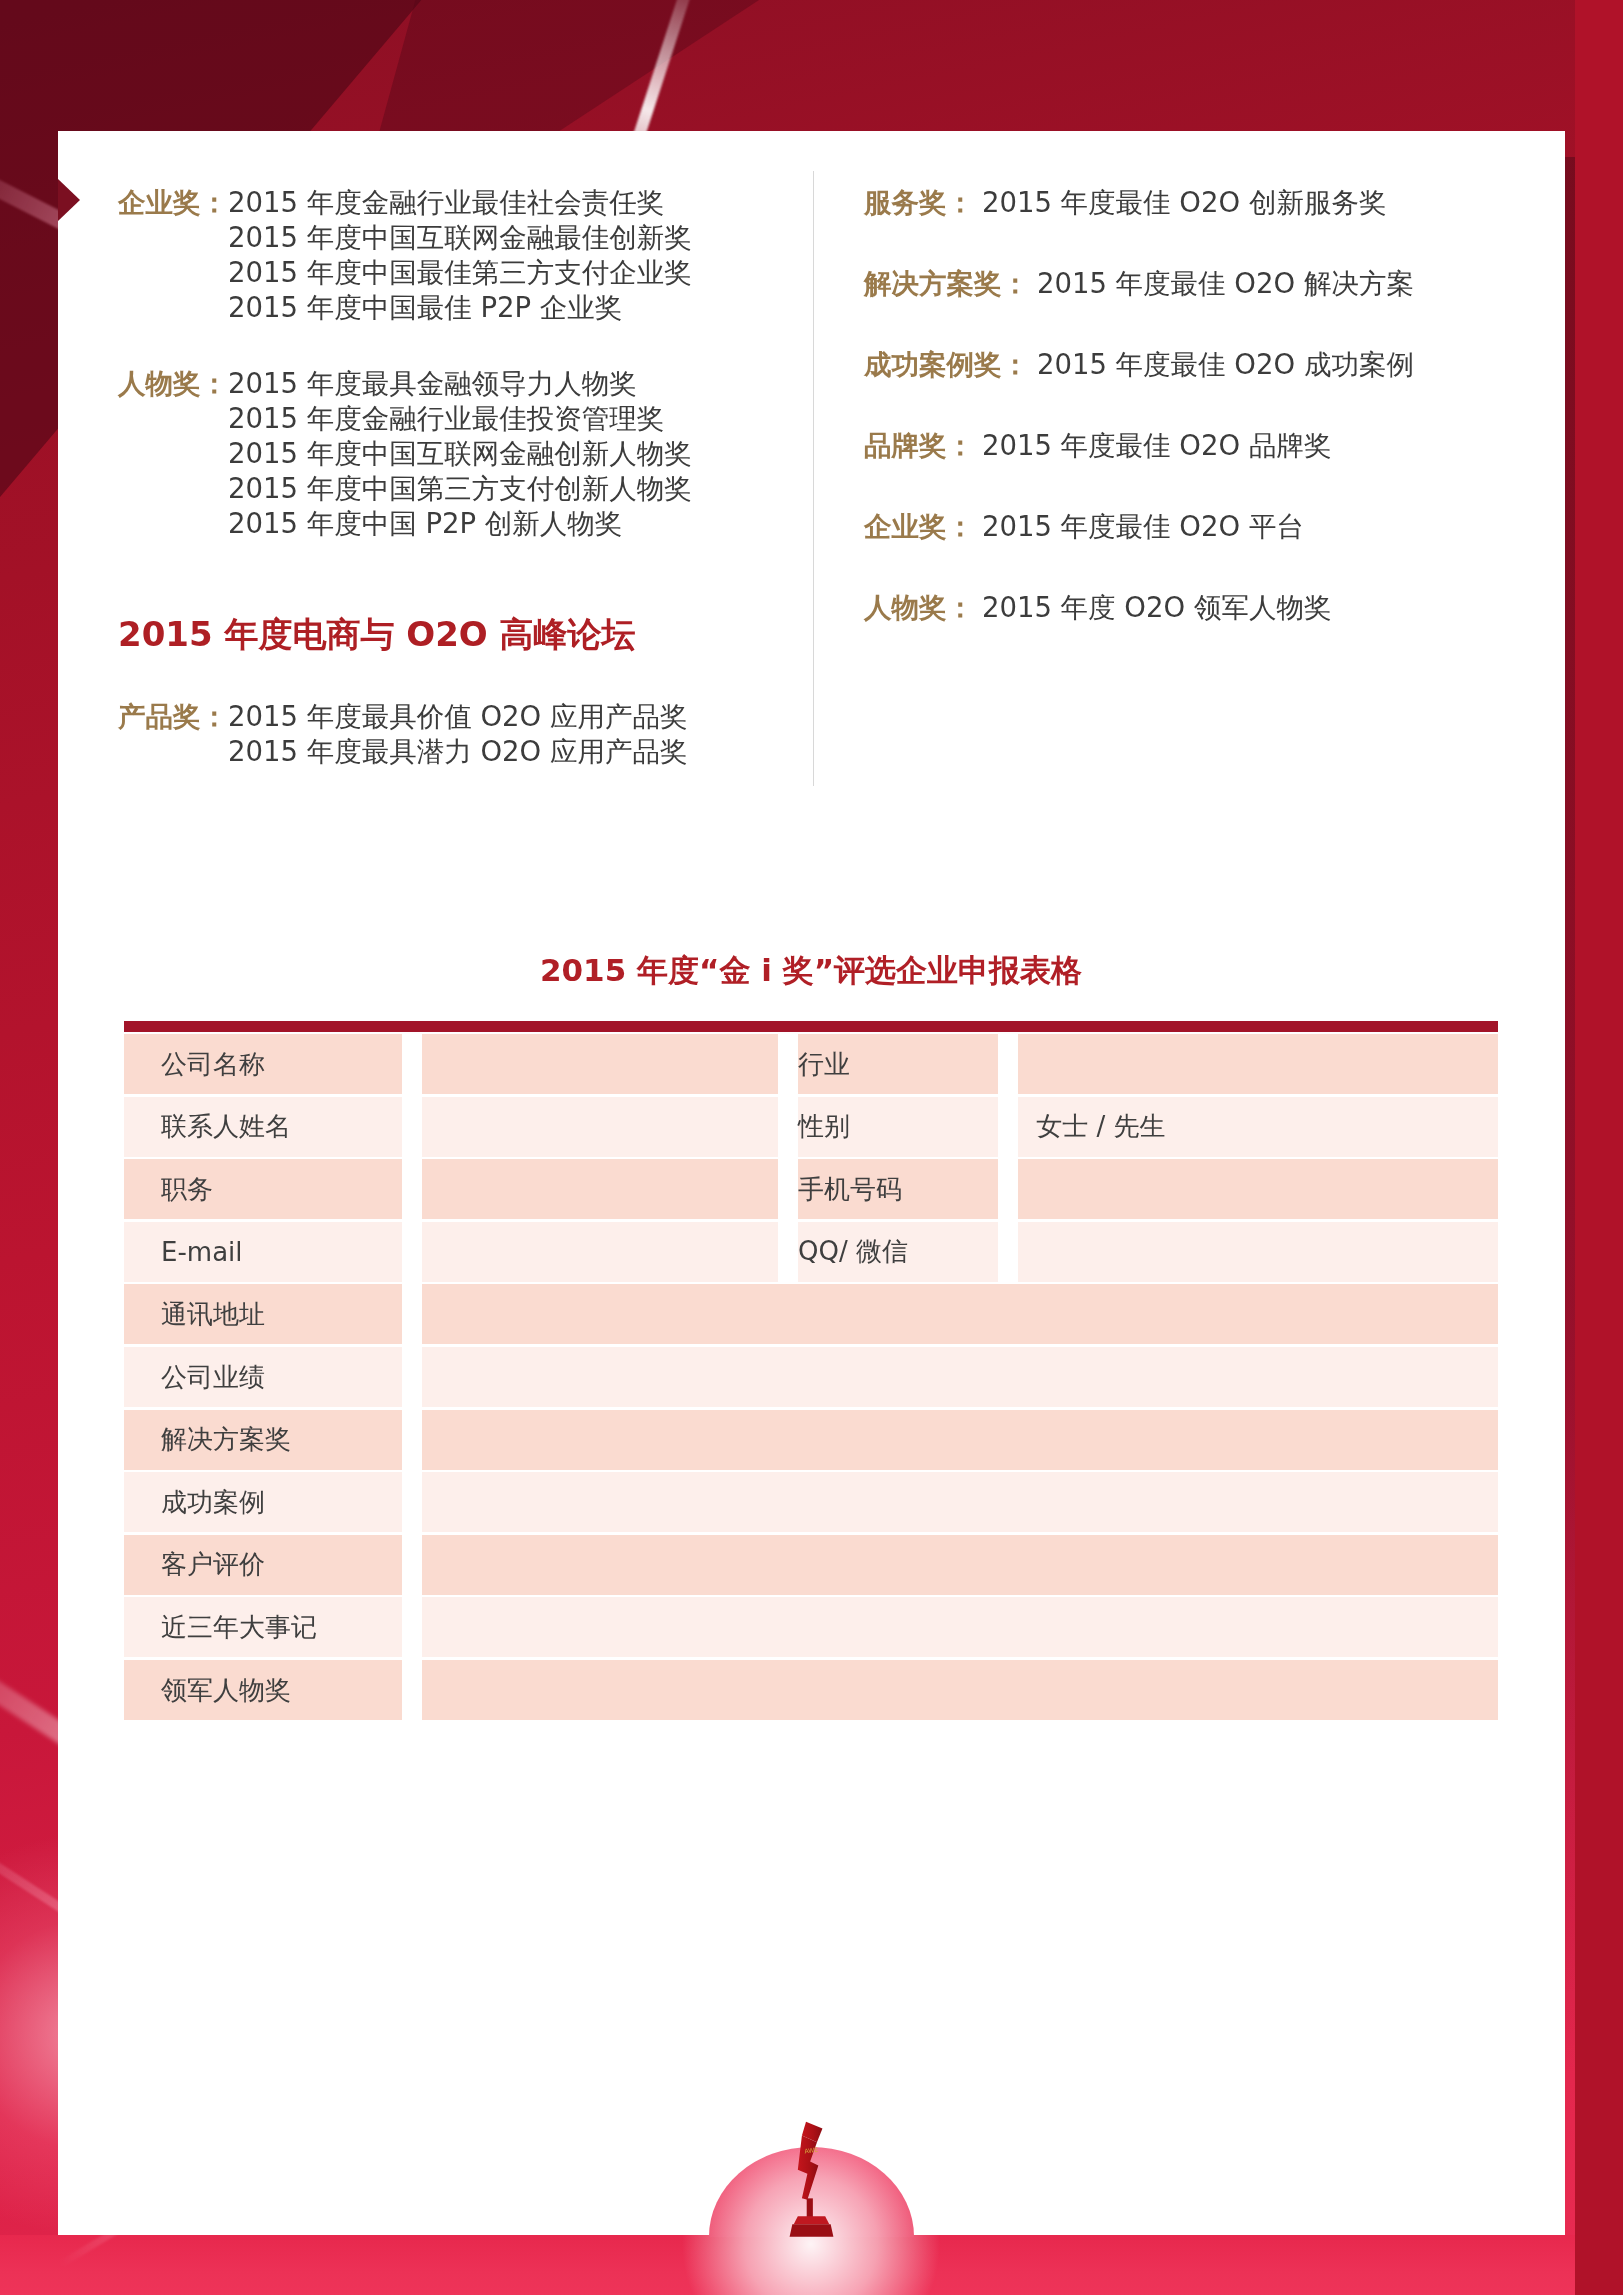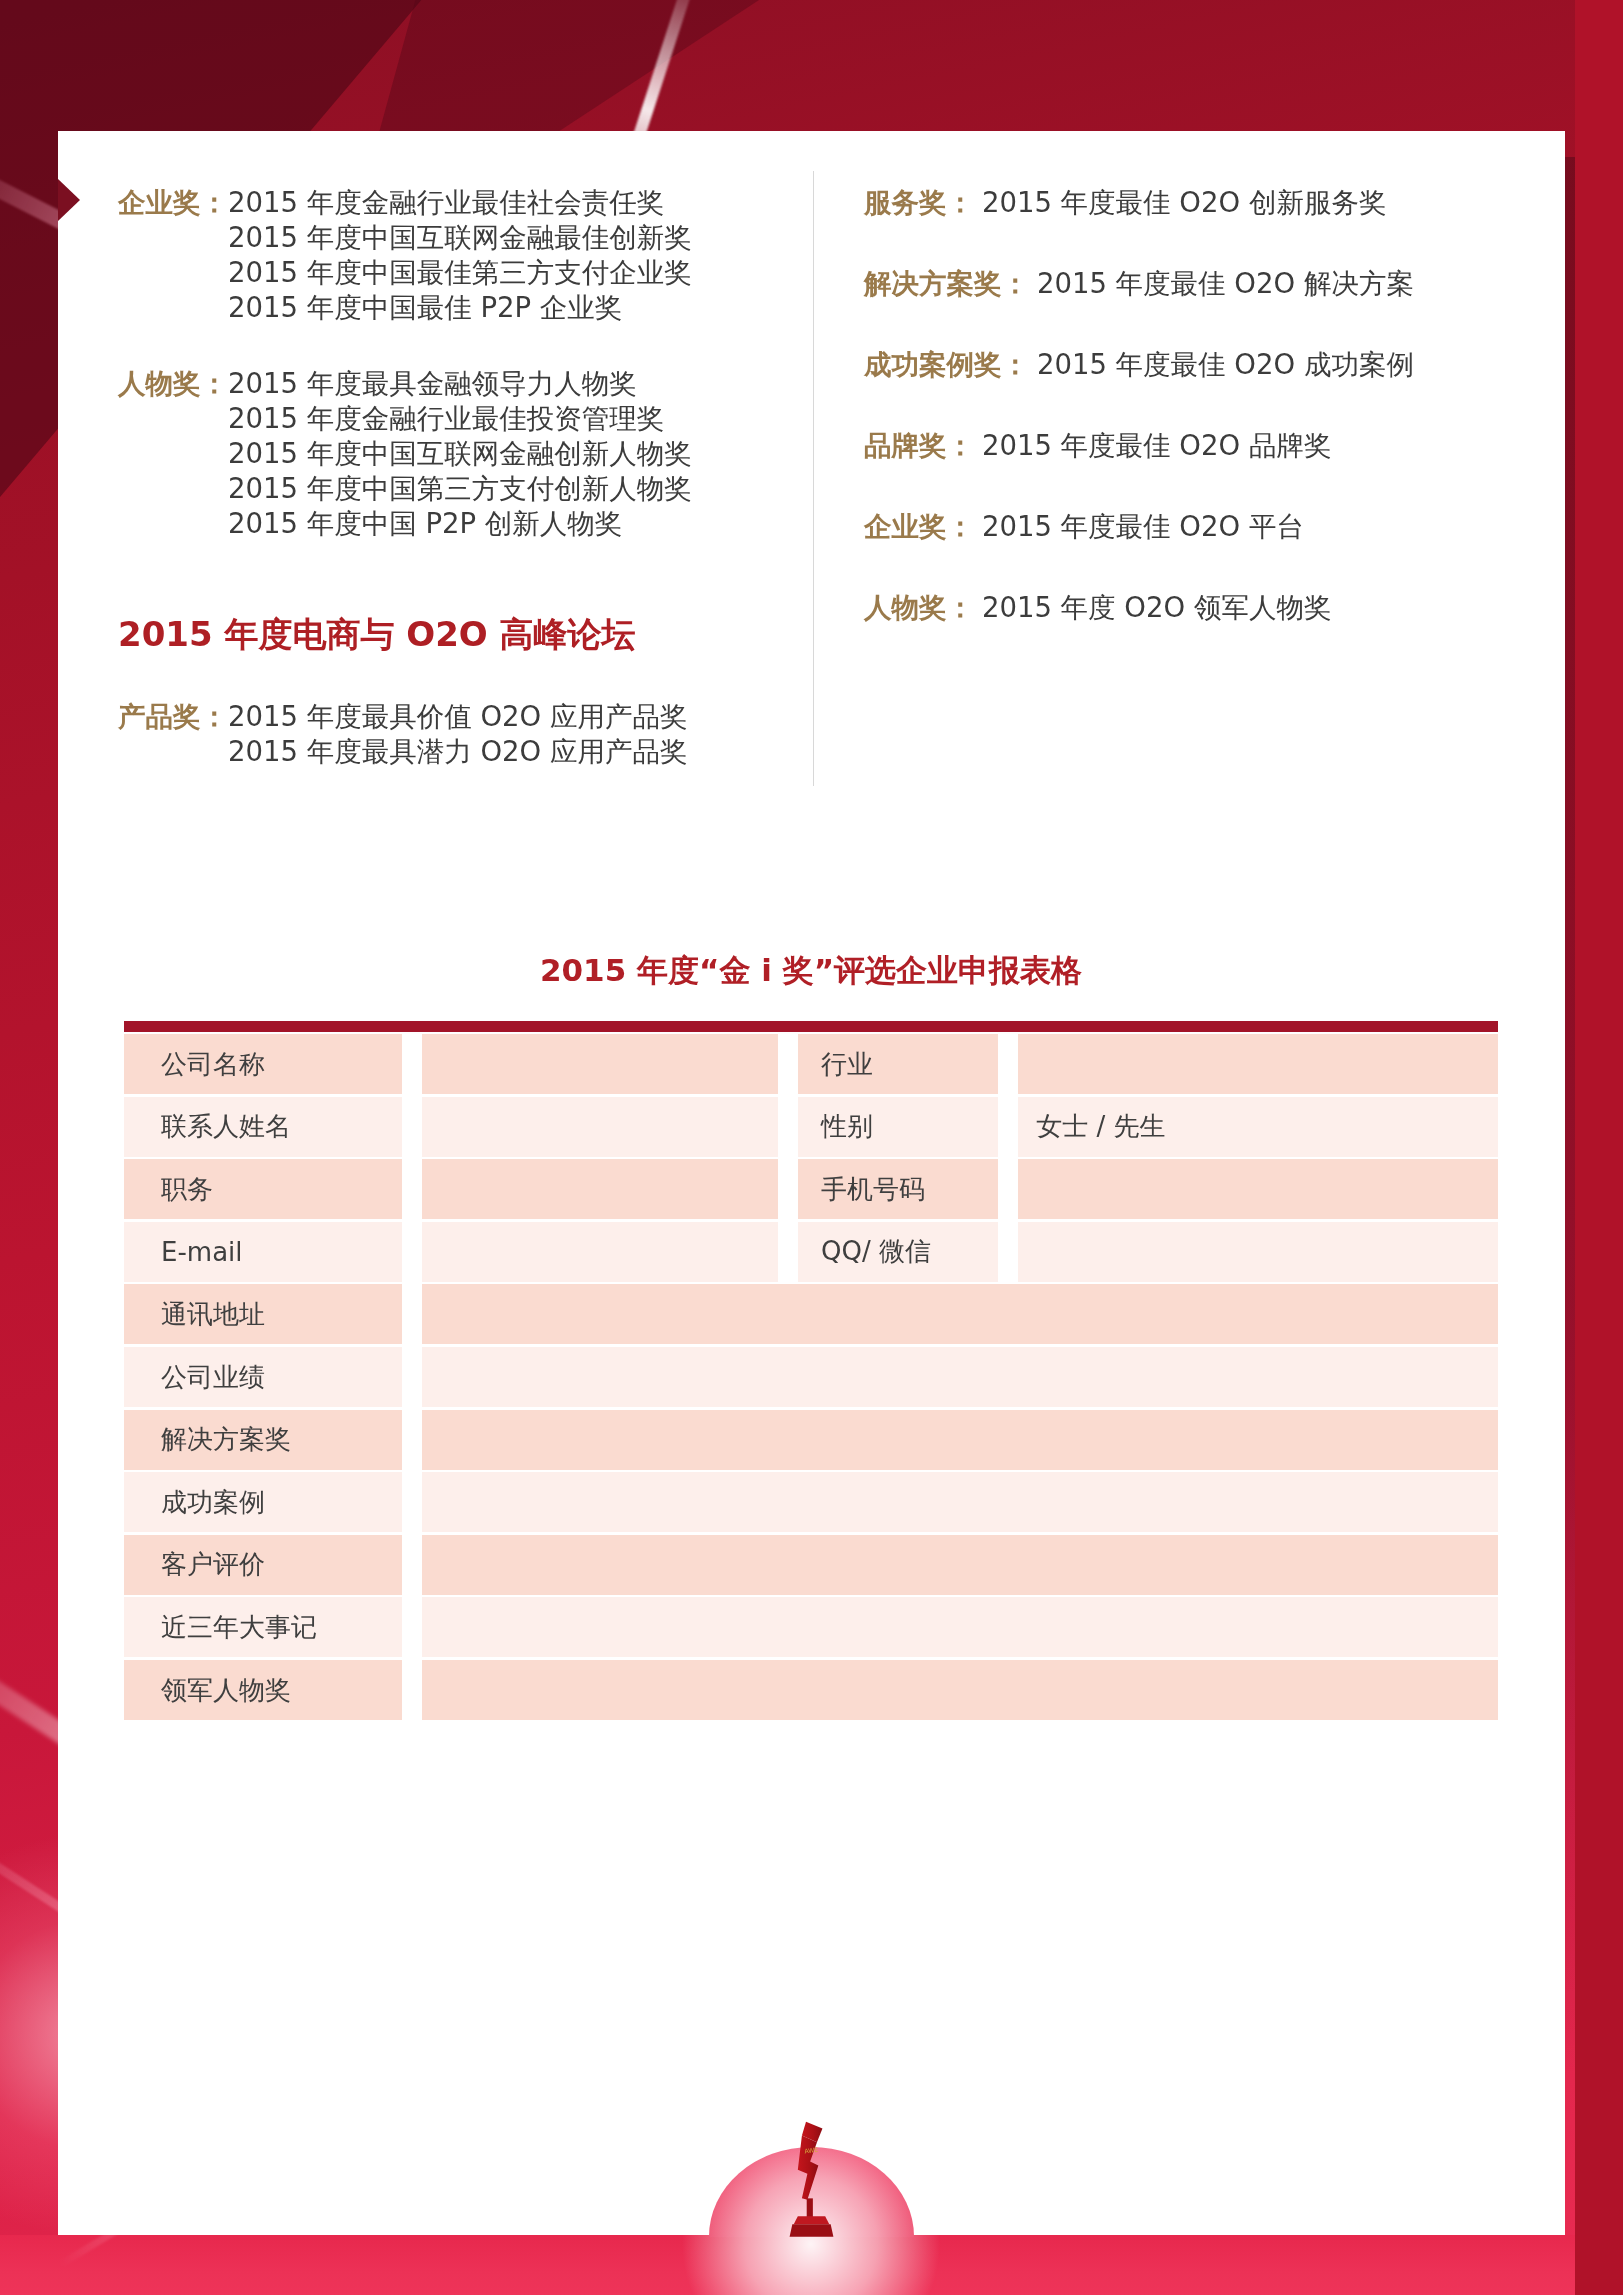--- a/index.html
+++ b/index.html
@@ -60,21 +60,21 @@
   .form-title{position:absolute;left:124px;top:950px;width:1374px;z-index:5;
     text-align:center;font-size:31px;font-weight:bold;color:#b01f26;white-space:nowrap;}
   .ftable{position:absolute;left:124px;top:1021px;width:1374px;z-index:5;}
   .fbar{width:1374px;height:10.5px;background:#a21429;}
   .trow{display:flex;gap:20px;height:60px;margin-top:2.6px;}
   .cell{display:flex;align-items:center;font-size:26px;color:#3f3f3f;}
   .dark .cell{background:#fadbd0;}
   .light .cell{background:#fdefeb;}
   .lab1{width:278px;padding-left:37px;box-sizing:border-box;}
   .val1{width:356px;}
-  .lab2{width:200px;padding-left:23px;box-sizing:border-box;}
+  .lab2{width:200px;box-sizing:border-box;}
   .val2{flex:1;padding-left:18.3px;box-sizing:border-box;text-align:right;}
   .valfull{flex:1;padding-left:18.3px;box-sizing:border-box;}
 
   .note{position:absolute;left:160px;top:1756px;width:1387px;z-index:5;
     font-family:"DejaVu Serif","Liberation Serif",serif;font-size:24px;color:#222;letter-spacing:0.7px;white-space:nowrap;}
 
   
   .dome{position:absolute;left:709px;top:2147px;width:205px;height:90px;z-index:6;
     background:linear-gradient(180deg,#f03a62 0%,#ea2c53 100%);
     border-radius:103px 103px 0 0 / 90px 90px 0 0;}

